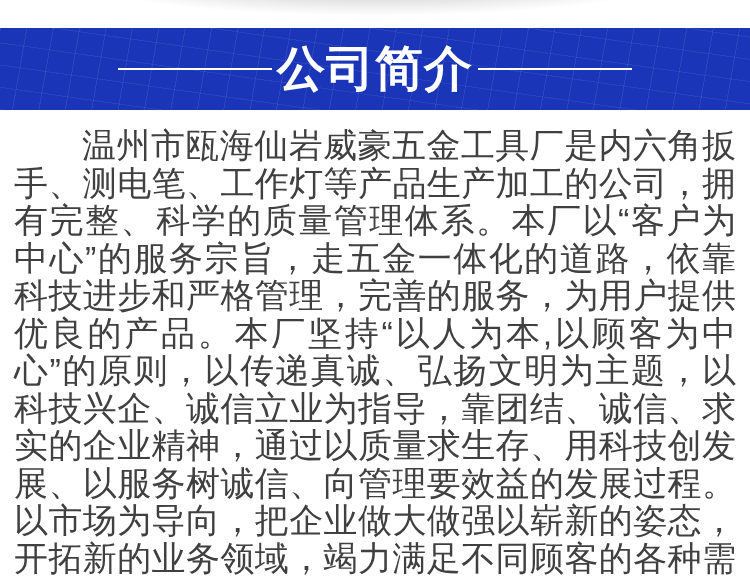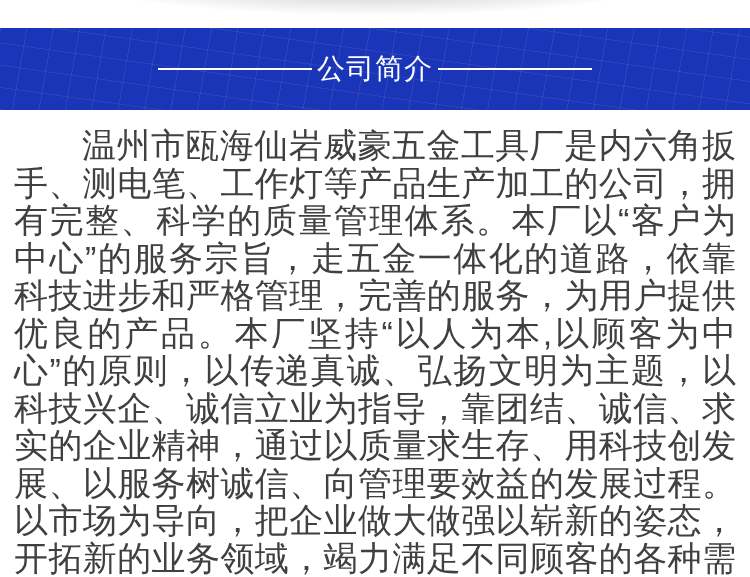--- a/index.html
+++ b/index.html
@@ -31,22 +31,22 @@
     background-color: #1a35b8;
     background-image:
       repeating-linear-gradient(100deg, rgba(255,255,255,0.08) 0 1px, rgba(255,255,255,0) 1px 26px),
       repeating-linear-gradient(8deg,  rgba(255,255,255,0.07) 0 1px, rgba(255,255,255,0) 1px 22px);
     display: flex;
     align-items: center;
     justify-content: center;
   }
   .banner-title {
     color: #ffffff;
-    font-size: 28px;
-    font-weight: normal;
+    font-size: 48px;
+    font-weight: bold;
     line-height: 1;
     letter-spacing: 1px;
     margin: 0 5px;
     white-space: nowrap;
   }
   .title-line {
     width: 154px;
     height: 2px;
     background: #ffffff;
   }

